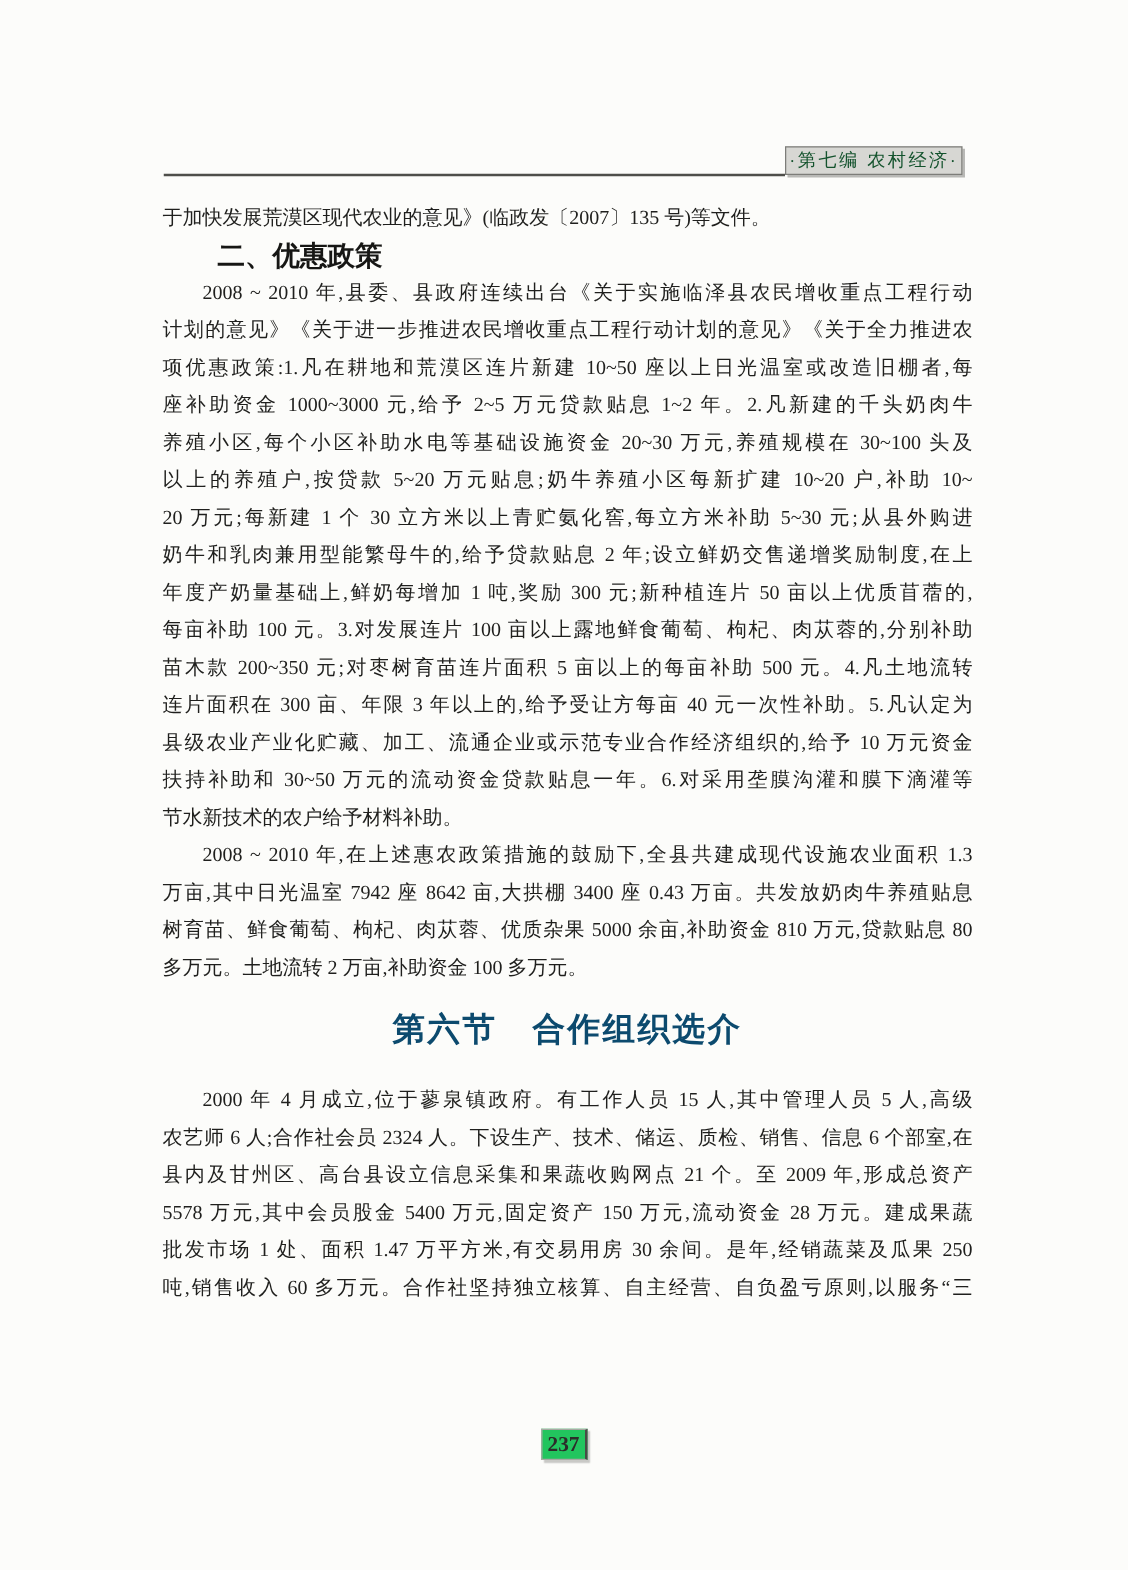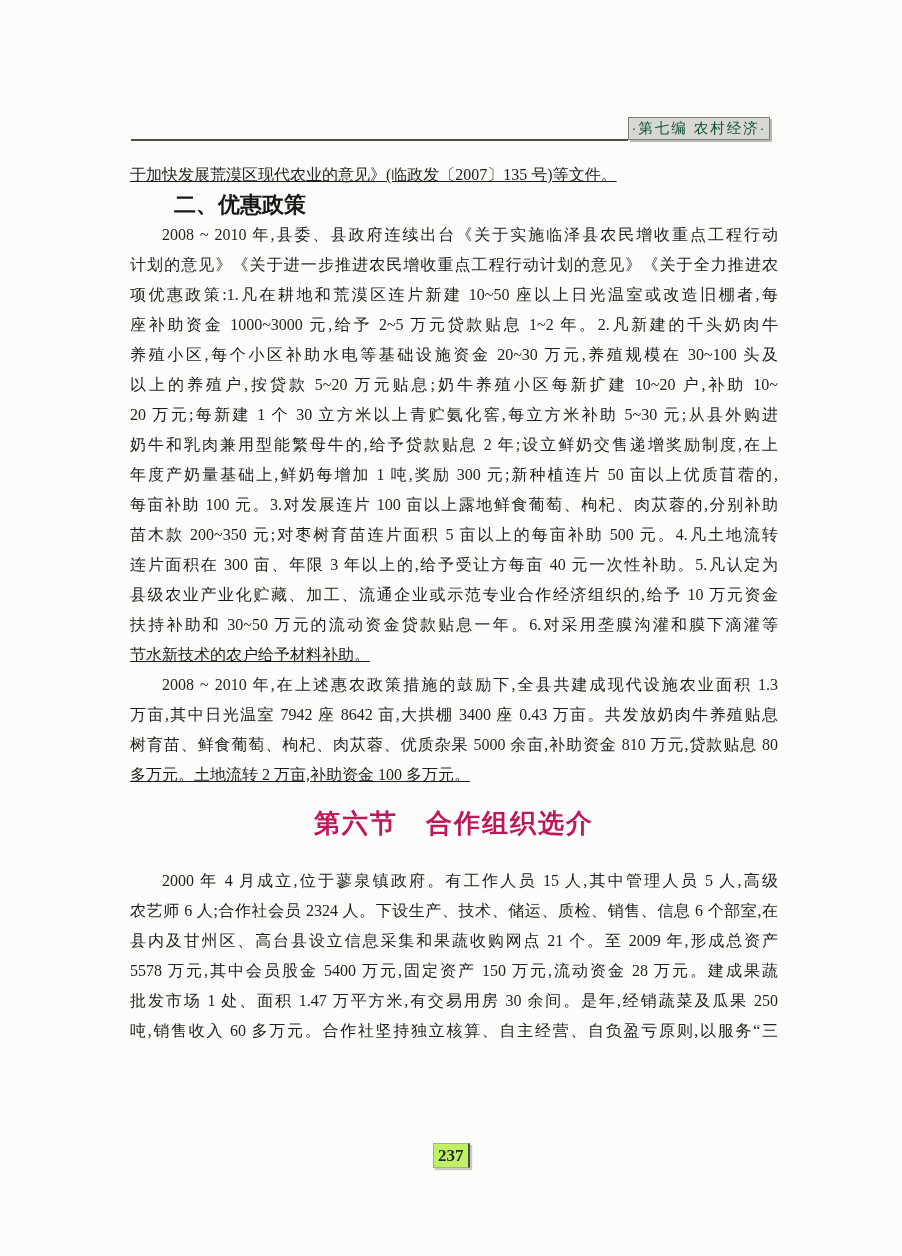--- a/index.html
+++ b/index.html
@@ -32,41 +32,41 @@
 
   
   .content {
     position: absolute; top: 160px; left: 130px; width: 648px;
     font-size: 16px; line-height: 30px;
   }
   .line {
     height: 30px; overflow: hidden;
     text-align: justify; text-align-last: justify;
   }
-  .line.no-j { text-align-last: left; text-decoration: underline; }
+  .line.no-j { text-align-last: left; }
   .line.first { text-indent: 2em; }
   .subheading {
     height: 30px; line-height: 30px;
     font-family: "Liberation Sans", "DejaVu Sans", sans-serif;
     font-weight: bold; font-size: 22px;
     padding-left: 2em; color: #161614;
   }
   .section-heading {
     margin: 18px 0 28px;
     text-align: center;
     font-family: "Liberation Sans", "DejaVu Sans", sans-serif;
     font-weight: bold; font-size: 26px; line-height: 30px;
-    letter-spacing: 2px; color: #be185d;
+    letter-spacing: 2px; color: #0c4a6e;
   }
 
   
   .page-number {
     position: absolute; top: 1143px; left: 433px;
     min-width: 36px; height: 25px;
-    background: #bef264;
+    background: #22c55e;
     border: 1px solid #a9a9a4;
     border-right: 2px solid #4a4a46;
     box-shadow: 2px 2px 1px rgba(150,150,146,0.5);
     display: flex; align-items: center; justify-content: center;
     font-weight: bold; font-size: 17px; color: #2c2c2a;
     box-sizing: border-box; padding: 0 4px;
   }
 </style>
 </head>
 <body>

